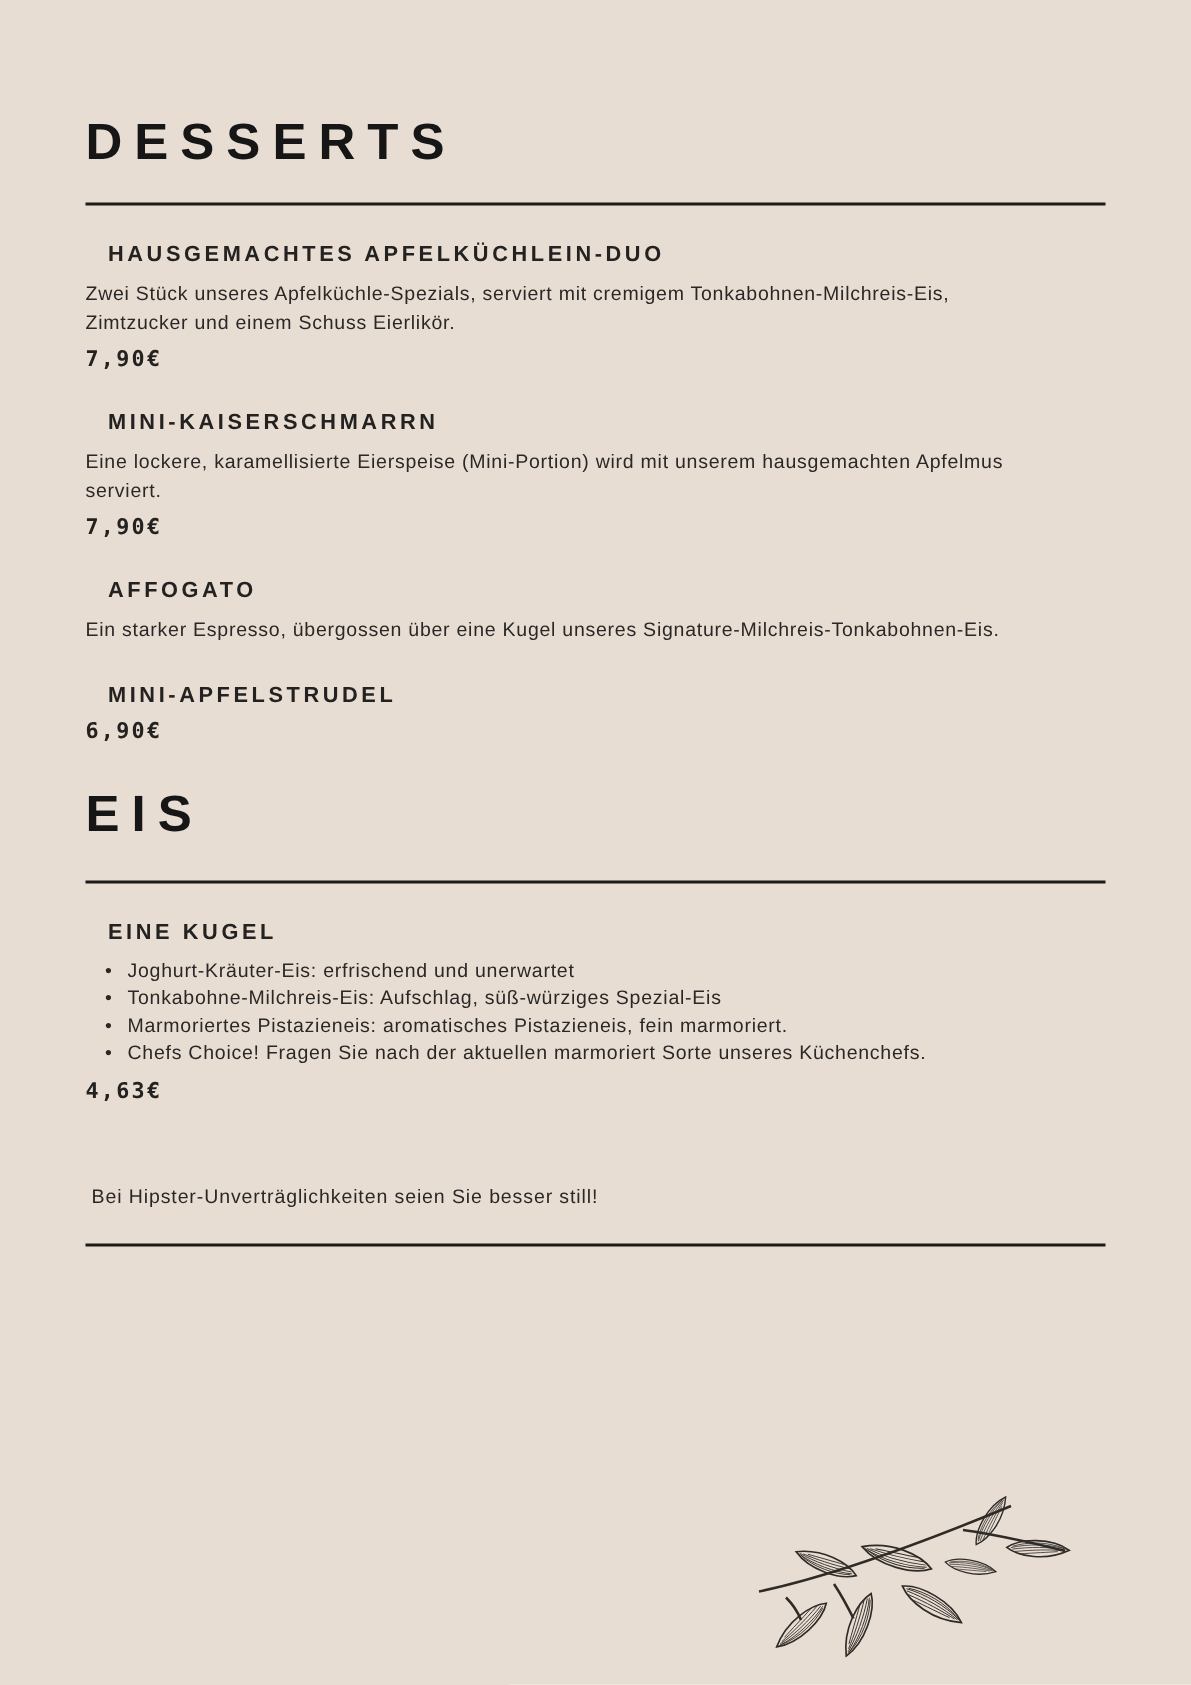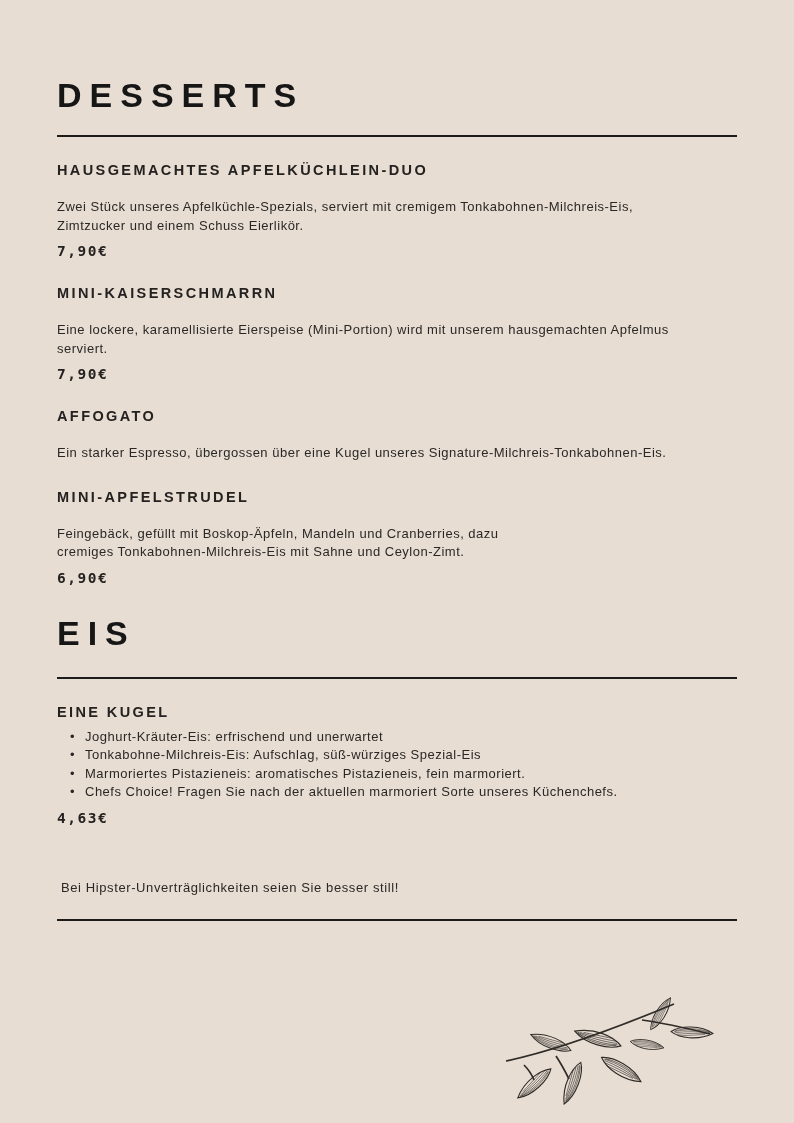--- a/index.html
+++ b/index.html
@@ -33,23 +33,24 @@
   }
   .rule-1{margin-top:20px;}
   .rule-2{margin-top:24px;}
   .menu-items{margin-top:25px;}
   .menu-item{margin-bottom:26px;}
   .item-name{
     font-size:14.5px;
     font-weight:700;
     letter-spacing:2.4px;
     color:#242220;
+    margin-left:15px;
   }
   .item-desc{
-    margin-top:20px;
+    margin-top:9px;
     font-size:13px;
     line-height:18.5px;
     letter-spacing:0.5px;
     color:#2a2826;
     white-space:pre-line;
   }
   .item-price{
     margin-top:8px;
     font-family:"DejaVu Sans Mono", monospace;
     font-size:14.5px;
@@ -122,22 +123,20 @@
         <div class="item-price">7,90€</div>
       </div>
 
       <div class="menu-item">
         <div class="item-name">AFFOGATO</div>
         <div class="item-desc">Ein starker Espresso, übergossen über eine Kugel unseres Signature-Milchreis-Tonkabohnen-Eis.</div>
       </div>
 
       <div class="menu-item">
         <div class="item-name">MINI-APFELSTRUDEL</div>
-        <div class="item-desc">Feingebäck, gefüllt mit Boskop-Äpfeln, Mandeln und Cranberries, dazu
-cremiges Tonkabohnen-Milchreis-Eis mit Sahne und Ceylon-Zimt.</div>
         <div class="item-price">6,90€</div>
       </div>
 
     </div>
 
     <h1 class="section-title title-eis">EIS</h1>
     <hr class="rule rule-2">
 
     <div class="menu-items">
       <div class="menu-item">

